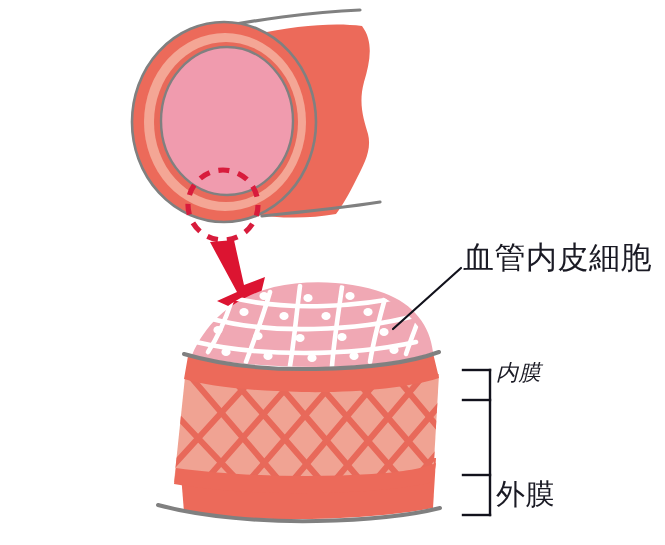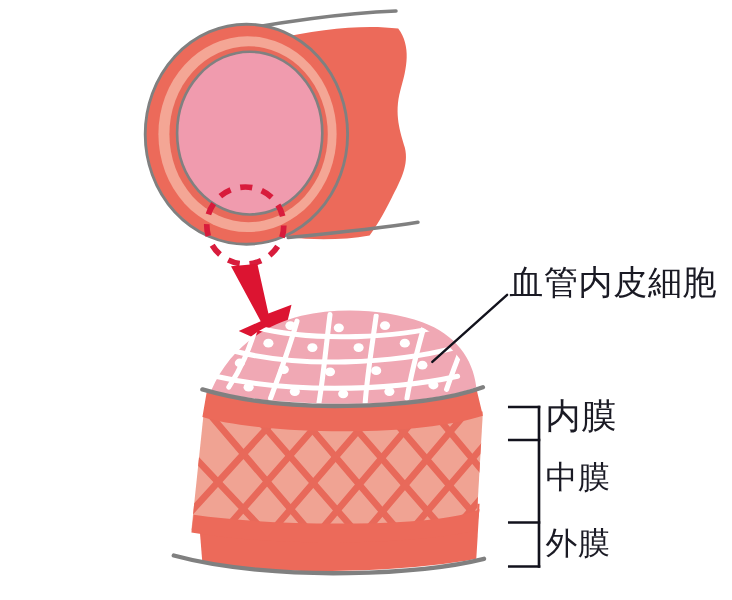--- a/index.html
+++ b/index.html
@@ -37,22 +37,23 @@
   }
   #label-endothelium {
     left: 451px;
     top: 242px;
     font-size: 31px;
     letter-spacing: 0.5px;
   }
   #label-intima {
     left: 484px;
     top: 362px;
-    font-size: 32px;
-    letter-spacing: 0.5px;
+    font-size: 22px;
+    letter-spacing: 0.5px;
+    font-style: italic;
   }
   #label-media {
     left: 484px;
     top: 420px;
     font-size: 29px;
     letter-spacing: 0.5px;
   }
   #label-adventitia {
     left: 484px;
     top: 480px;
@@ -200,17 +201,16 @@
       <line x1="451" y1="400" x2="478" y2="400"></line>
       <line x1="451" y1="475" x2="478" y2="475"></line>
       <line x1="451" y1="515" x2="478" y2="515"></line>
     </g>
   </svg>
 
   <div class="anno-label" id="label-endothelium">血管内皮細胞</div>
 
   <div class="anno-label" id="label-intima">内膜</div>
 
-  <div class="anno-label" id="label-media">中膜</div>
 
   <div class="anno-label" id="label-adventitia">外膜</div>
 
 </div>
 
 </body></html>

